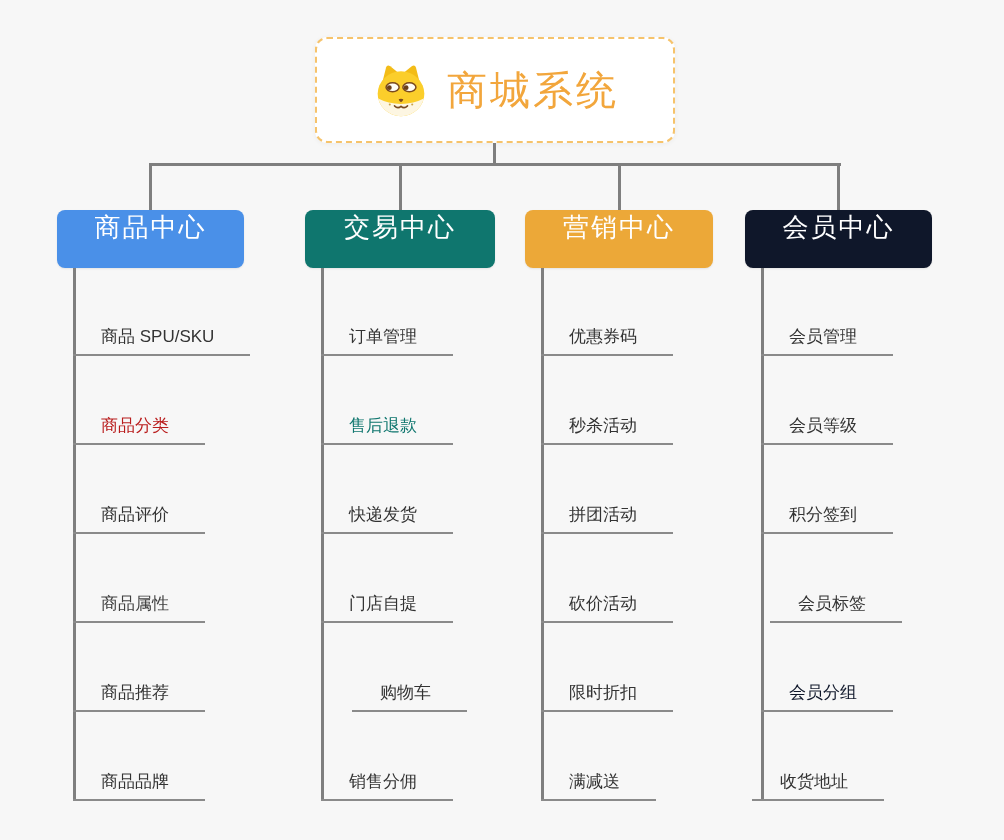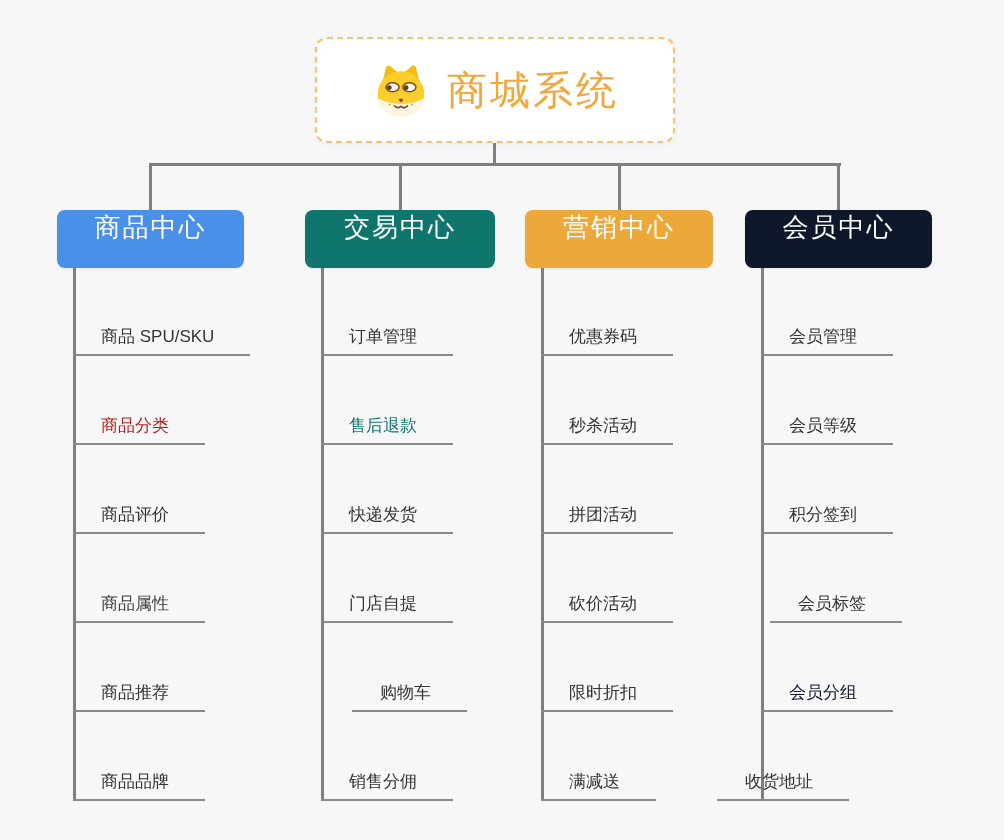--- a/index.html
+++ b/index.html
@@ -127,16 +127,16 @@
       <div class="item" style="left: 541px; top: 755px; border-bottom-color: rgb(138, 138, 138); color: rgb(51, 51, 51);">满减送</div>
       <div class="branch-head" style="left: 745px; width: 187px; background: #0f172a;">
         <span>会员中心</span>
       </div>
       <div class="line v trunk" style="left: 761px; background: rgb(127, 127, 127);"></div>
       <div class="item" style="left: 761px; top: 310px; border-bottom-color: rgb(138, 138, 138); color: rgb(51, 51, 51);">会员管理</div>
       <div class="item" style="left: 761px; top: 399px; border-bottom-color: rgb(138, 138, 138); color: rgb(51, 51, 51);">会员等级</div>
       <div class="item" style="left: 761px; top: 488px; border-bottom-color: rgb(138, 138, 138); color: rgb(51, 51, 51);">积分签到</div>
       <div class="item" style="left: 761px; top: 577px; border-bottom-color: rgb(138, 138, 138); color: rgb(51, 51, 51); margin-left: 9px;">会员标签</div>
       <div class="item" style="left: 761px; top: 666px; border-bottom-color: rgb(138, 138, 138); color: #0f172a;">会员分组</div>
-      <div class="item" style="left: 717px; top: 755px; border-bottom-color: rgb(138, 138, 138); color: rgb(51, 51, 51);">收货地址</div>
+      <div class="item" style="left: 752px; top: 755px; border-bottom-color: rgb(138, 138, 138); color: rgb(51, 51, 51);">收货地址</div>
     </div>
 
 </div>
 
 </body></html>

